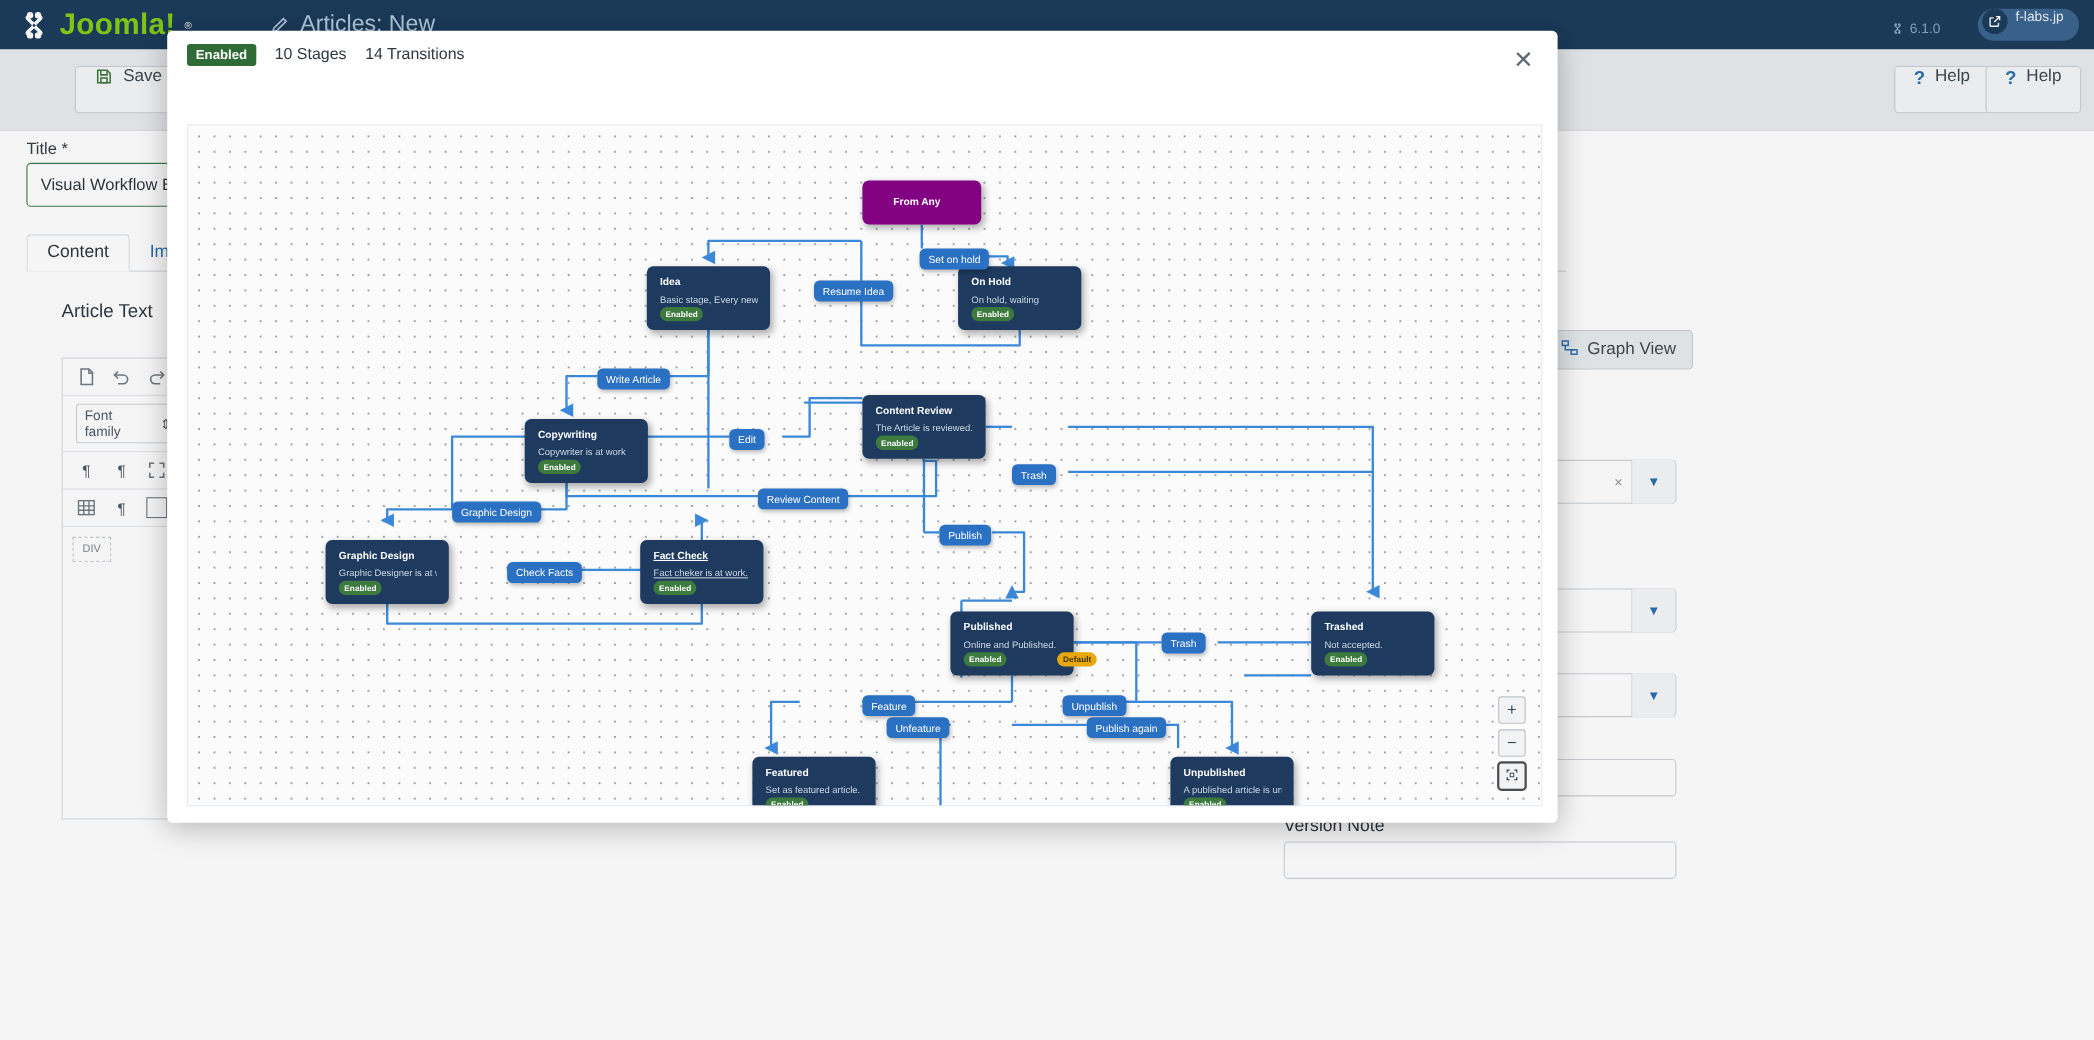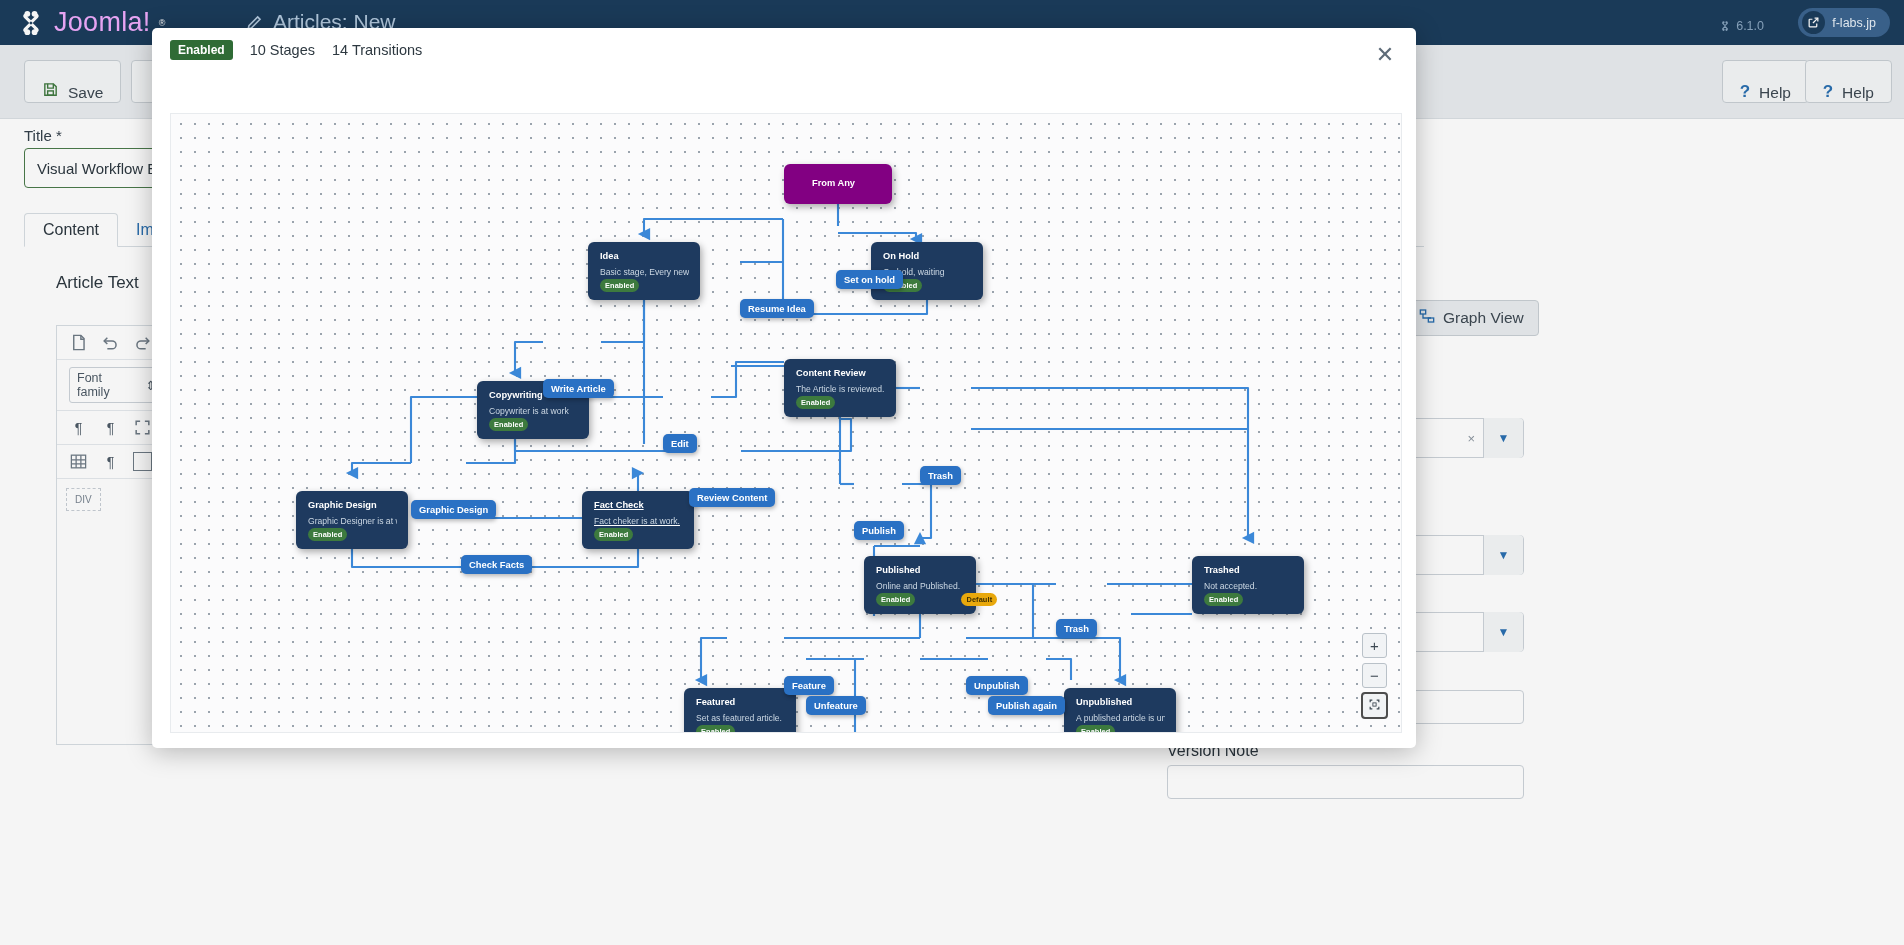--- a/index.html
+++ b/index.html
@@ -14,21 +14,21 @@
   
   #admin-bg { position: absolute; inset: 0; background: #fff; }
 
   .topbar {
     position: absolute; left: 0; top: 0; width: 1904px; height: 45px;
     background: #1c3d5c; display: flex; align-items: center;
   }
   .joomla-logo { display: flex; align-items: center; margin-left: 16px; gap: 8px; }
   .joomla-mark { width: 30px; height: 30px; }
   .joomla-word {
-    color: #f0abfc; font-size: 27px; font-weight: 400; letter-spacing: .3px;
+    color: #84cc16; font-size: 27px; font-weight: 700; letter-spacing: .3px;
   }
   .joomla-reg { color:#fff; font-size: 9px; vertical-align: super; }
 
   .page-heading {
     position: absolute; left: 245px; top: 10px;
     display: flex; align-items: center; gap: 9px;
     color: #b8cfe4; font-size: 21px; font-weight: 400;
   }
   .pencil-ico { width: 19px; height: 19px; }
 
@@ -36,38 +36,38 @@
     position: absolute; right: 140px; top: 19px;
     color: #8aa6c0; font-size: 12.5px;
     display: flex; align-items: center; gap: 5px;
   }
   .version-tag svg { width: 12px; height: 12px; }
 
   .site-pill {
     position: absolute; right: 14px; top: 8px;
     height: 29px; border-radius: 15px;
     background: #3c648f; color: #e9f1f8;
-    display: flex; align-items: center; gap: 7px;
+    display: flex; gap: 7px;
     padding: 0 14px 0 4px; font-size: 12.5px;
   }
   .site-pill .circ {
     width: 23px; height: 23px; border-radius: 50%;
     background: #1c3d5c; display: flex; align-items: center; justify-content: center;
   }
   .site-pill .circ svg { width: 13px; height: 13px; }
 
   .toolbar {
     position: absolute; left: 0; top: 45px; width: 1904px; height: 74px;
     background: #e9ecef; border-bottom: 1px solid #dadfe3;
   }
   .tb-btn {
     position: absolute; top: 15px; height: 43px;
     background: #f4f6f7; border: 1px solid #c8cfd4; border-radius: 4px;
-    display: flex; align-items: flex-end; gap: 9px;
-    padding: 0 17px; font-size: 15.5px; color: #3d4852;
+    display: flex; align-items: flex-start; gap: 9px;
+    padding: 0 17px; font-size: 15.5px; color: #3d4852; margin-left: 44px;
   }
   .tb-btn svg { width: 17px; height: 17px; }
   .save-ico { color: #417a41; }
   .q-ico { color: #2a6fb0; font-weight: bold; font-size: 17px; }
 
   .field-label {
     position: absolute; font-size: 15px; color: #34404b;
   }
   .text-input {
     position: absolute; height: 40px; background: #fff;
@@ -207,25 +207,24 @@
   .pill.default { background: #e8a80c; color: #3f2f00; }
 
   .node.from-any {
     background: #820082; width: 108px; height: 40px;
     display: flex; align-items: center; padding-left: 28px;
   }
   .node.from-any .node-title { font-size: 9.3px; }
 
   .tlabel {
     position: absolute; background: #2a71c4; color: #fff;
-    font-size: 9.4px; font-weight: bold;
+    font-size: 9.4px; font-weight: normal;
     padding: 4px 8px; border-radius: 5px;
     box-shadow: 1px 2px 4px rgba(0,0,0,.28);
     white-space: nowrap;
-    margin-top: 44px;
   }
 
   
   .zoom-ctrls {
     position: absolute; right: 14px; bottom: 14px;
     display: flex; flex-direction: column; gap: 5px;
   }
   .zbtn {
     width: 25px; height: 25px; background: #f1f3f5;
     border: 1px solid #b9c1c8; border-radius: 3px;

